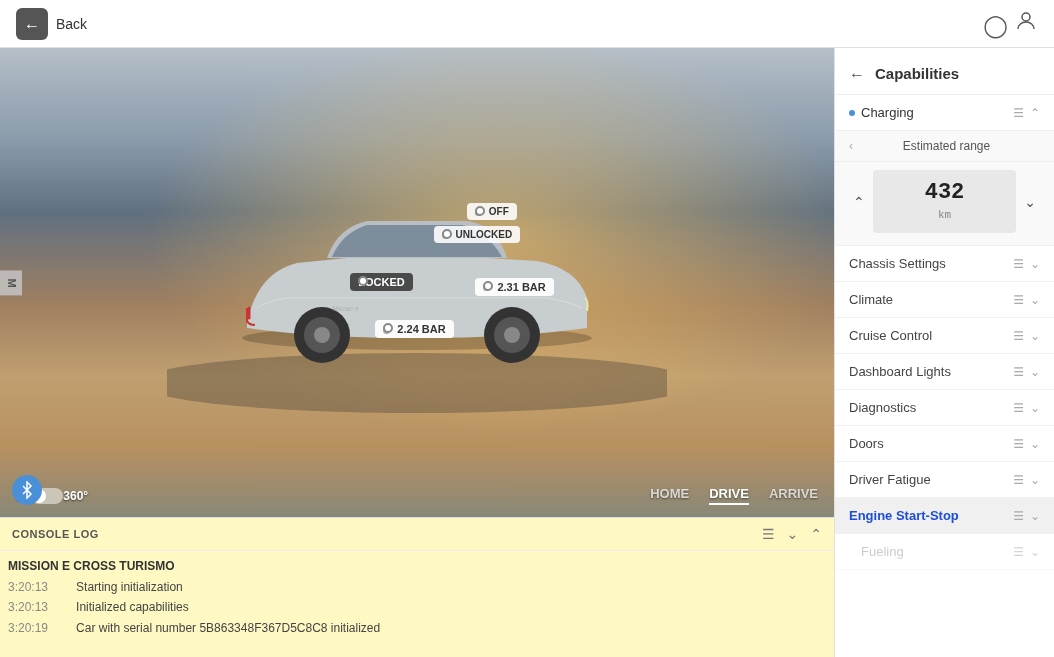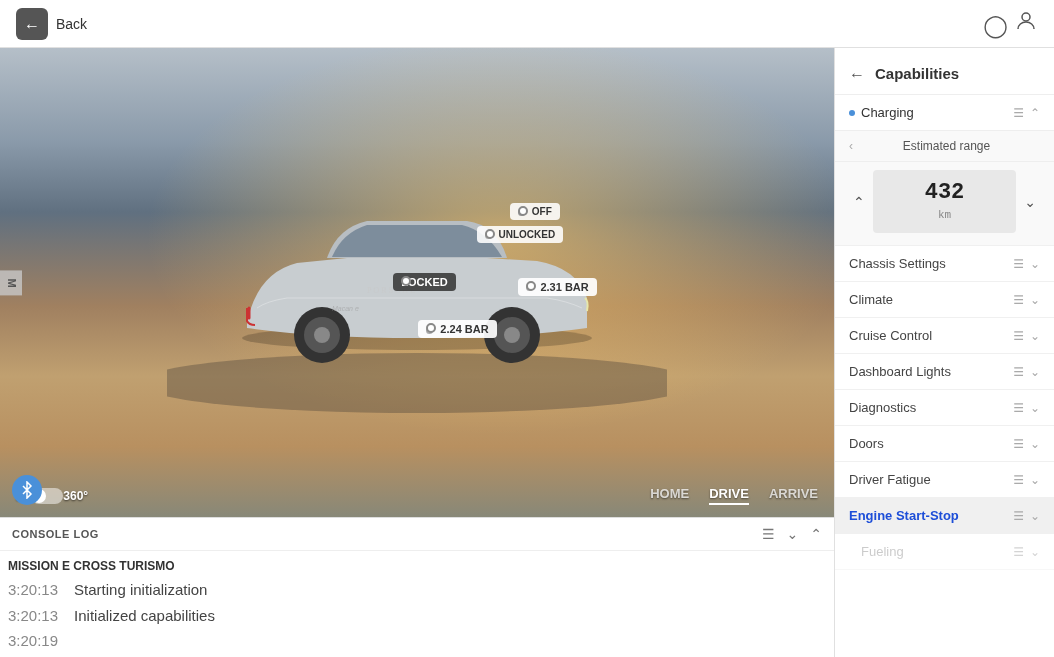--- a/index.html
+++ b/index.html
@@ -71,21 +71,20 @@
     
     .annotation {
       position: absolute;
       background: rgba(255,255,255,0.92);
       border-radius: 4px;
       padding: 3px 8px;
       font-size: 11px;
       font-weight: 600;
       color: #222;
       white-space: nowrap;
-      margin-left: 43px;
     }
     .annotation::before {
       content: '';
       position: absolute;
       width: 6px; height: 6px;
       background: #fff;
       border-radius: 50%;
       border: 2px solid #888;
     }
     .annotation-locked {
@@ -169,21 +168,21 @@
       text-shadow: 0 1px 2px rgba(0,0,0,0.5);
     }
     .nav-tab-active {
       color: #fff;
       border-bottom: 2px solid #fff;
       padding-bottom: 2px;
     }
 
     
     .console-log {
-      background: #ffffff;
+      background: #fef9c3;
       border-top: 1px solid #ddd;
       flex-shrink: 0;
       height: 140px;
     }
     .console-header {
       display: flex;
       align-items: center;
       justify-content: space-between;
       padding: 8px 12px;
       border-bottom: 1px solid #eee;
@@ -205,22 +204,22 @@
       height: 100px;
     }
     .mission-name {
       font-size: 12px;
       font-weight: 700;
       color: #333;
       margin-bottom: 4px;
     }
     .log-entry {
       display: flex;
-      gap: 16px;
-      font-size: 15px;
+      gap: 28px;
+      font-size: 12px;
       color: #555;
       line-height: 1.7;
     }
     .log-time { color: #888; min-width: 40px; }
     .log-msg { color: #444; }
 
     
     .sidebar-m {
       position: absolute;
       left: 0;
@@ -527,20 +526,21 @@
         <div class="log-entry">
           <span class="log-time">3:20:13</span>
           <span class="log-msg">Starting initialization</span>
         </div>
         <div class="log-entry">
           <span class="log-time">3:20:13</span>
           <span class="log-msg">Initialized capabilities</span>
         </div>
         <div class="log-entry">
           <span class="log-time">3:20:19</span>
+          <span class="log-msg">Car with serial number 5B863348F367D5C8C8 initialized</span>
         </div>
       </div>
     </div>
   </div>
 
   <div class="right-panel">
 
     <div class="cap-header">
       <span class="cap-back-icon">←</span>
       <span class="cap-title">Capabilities</span>

